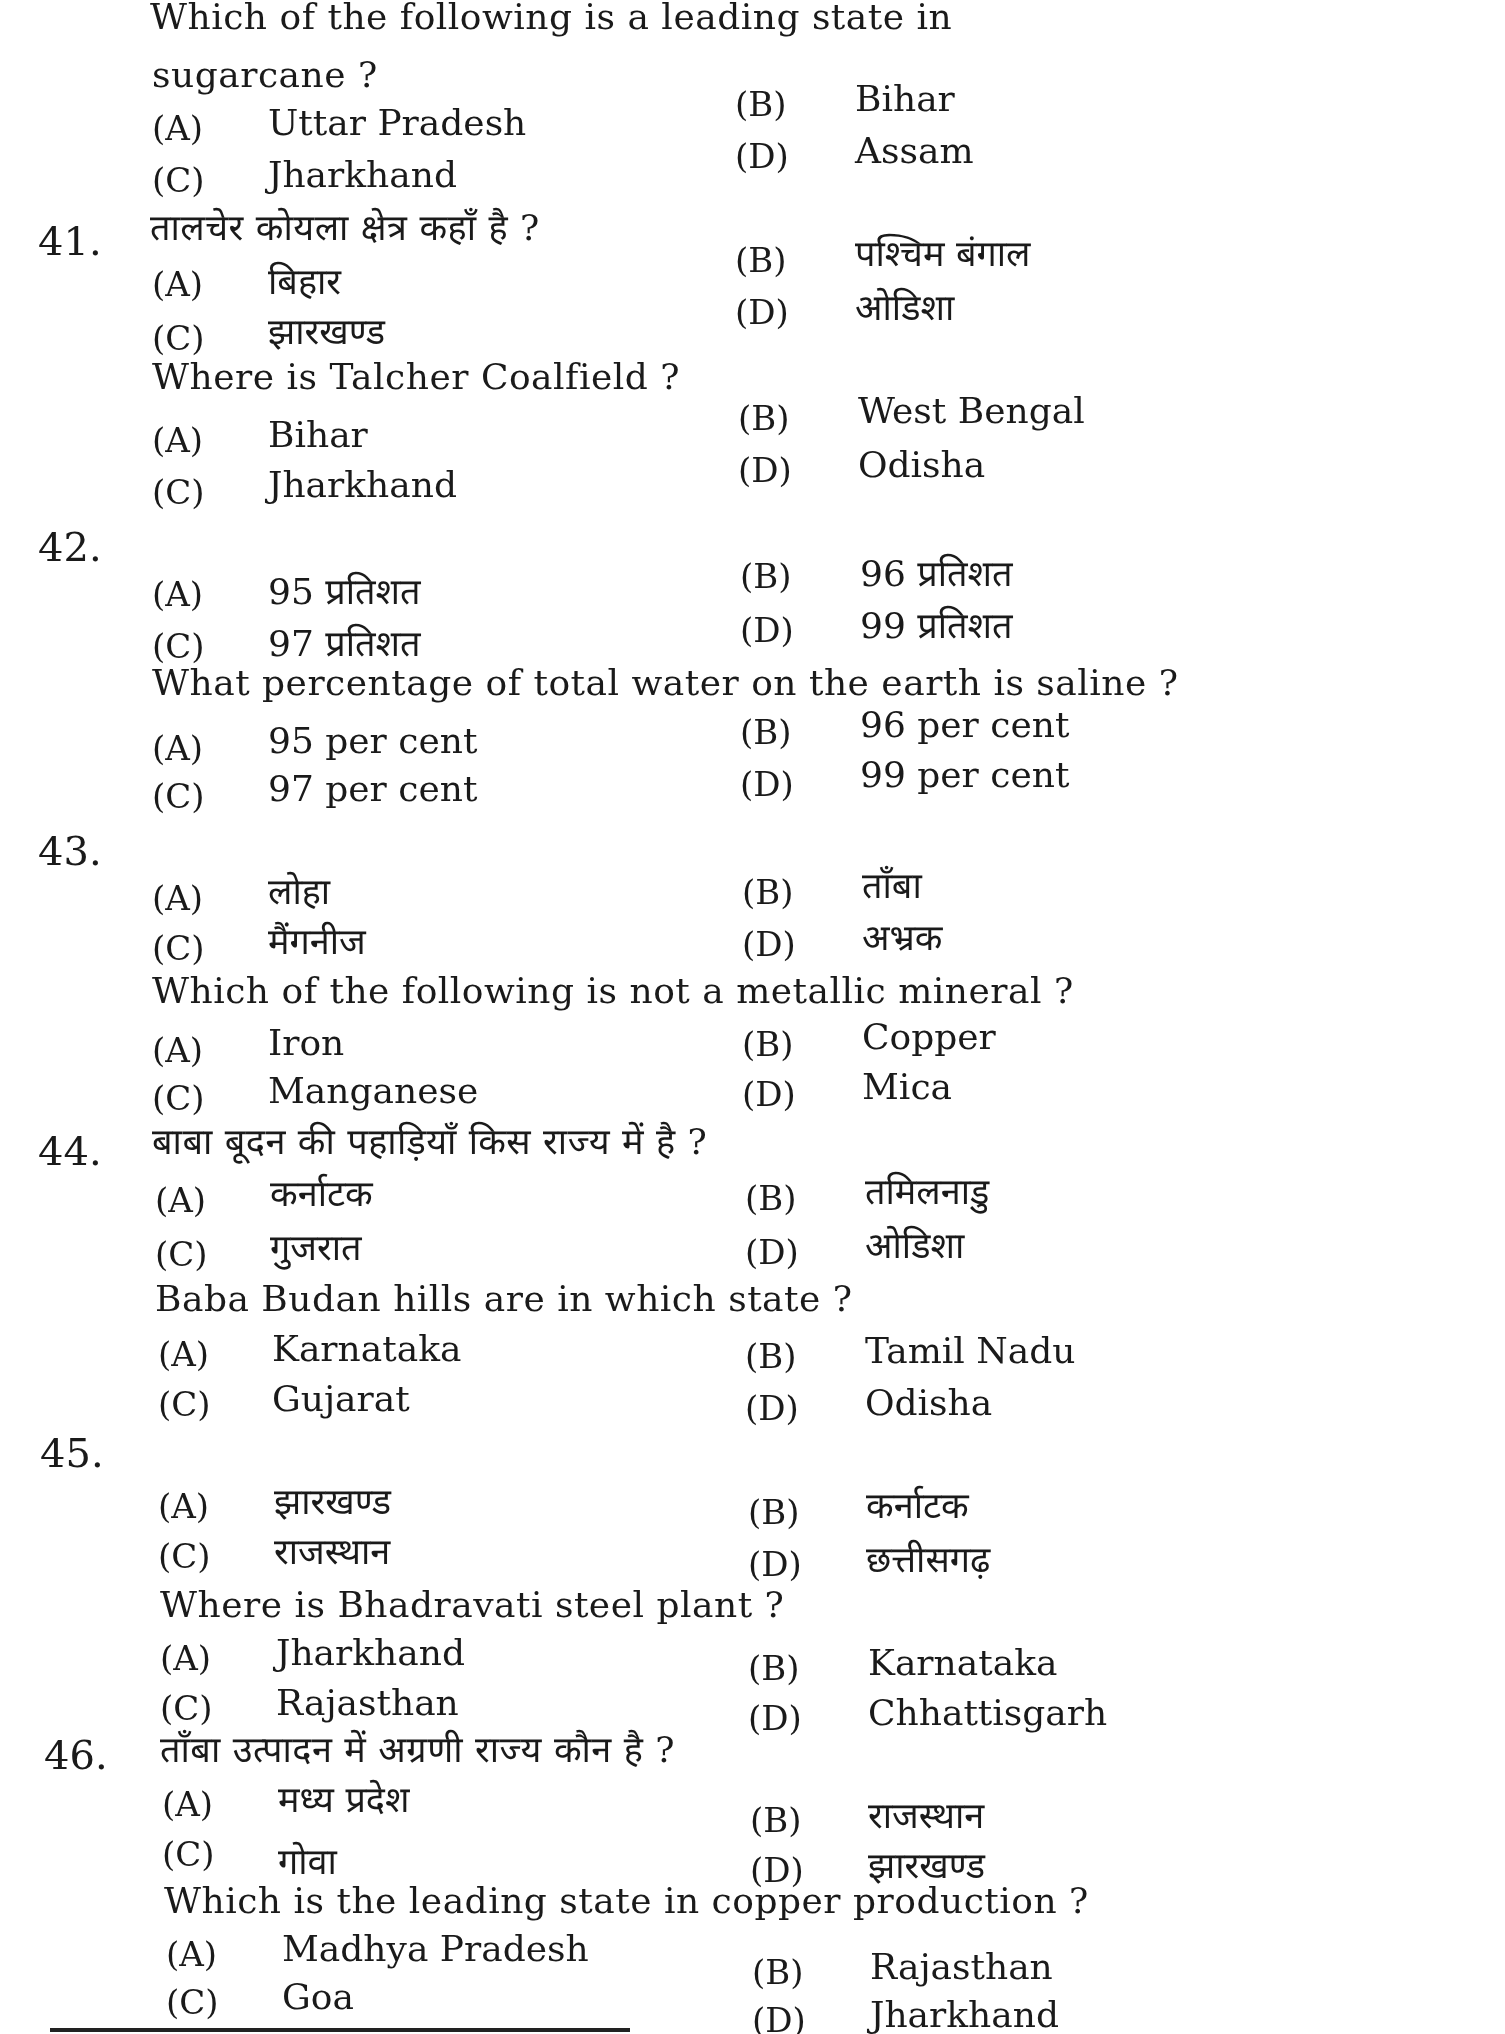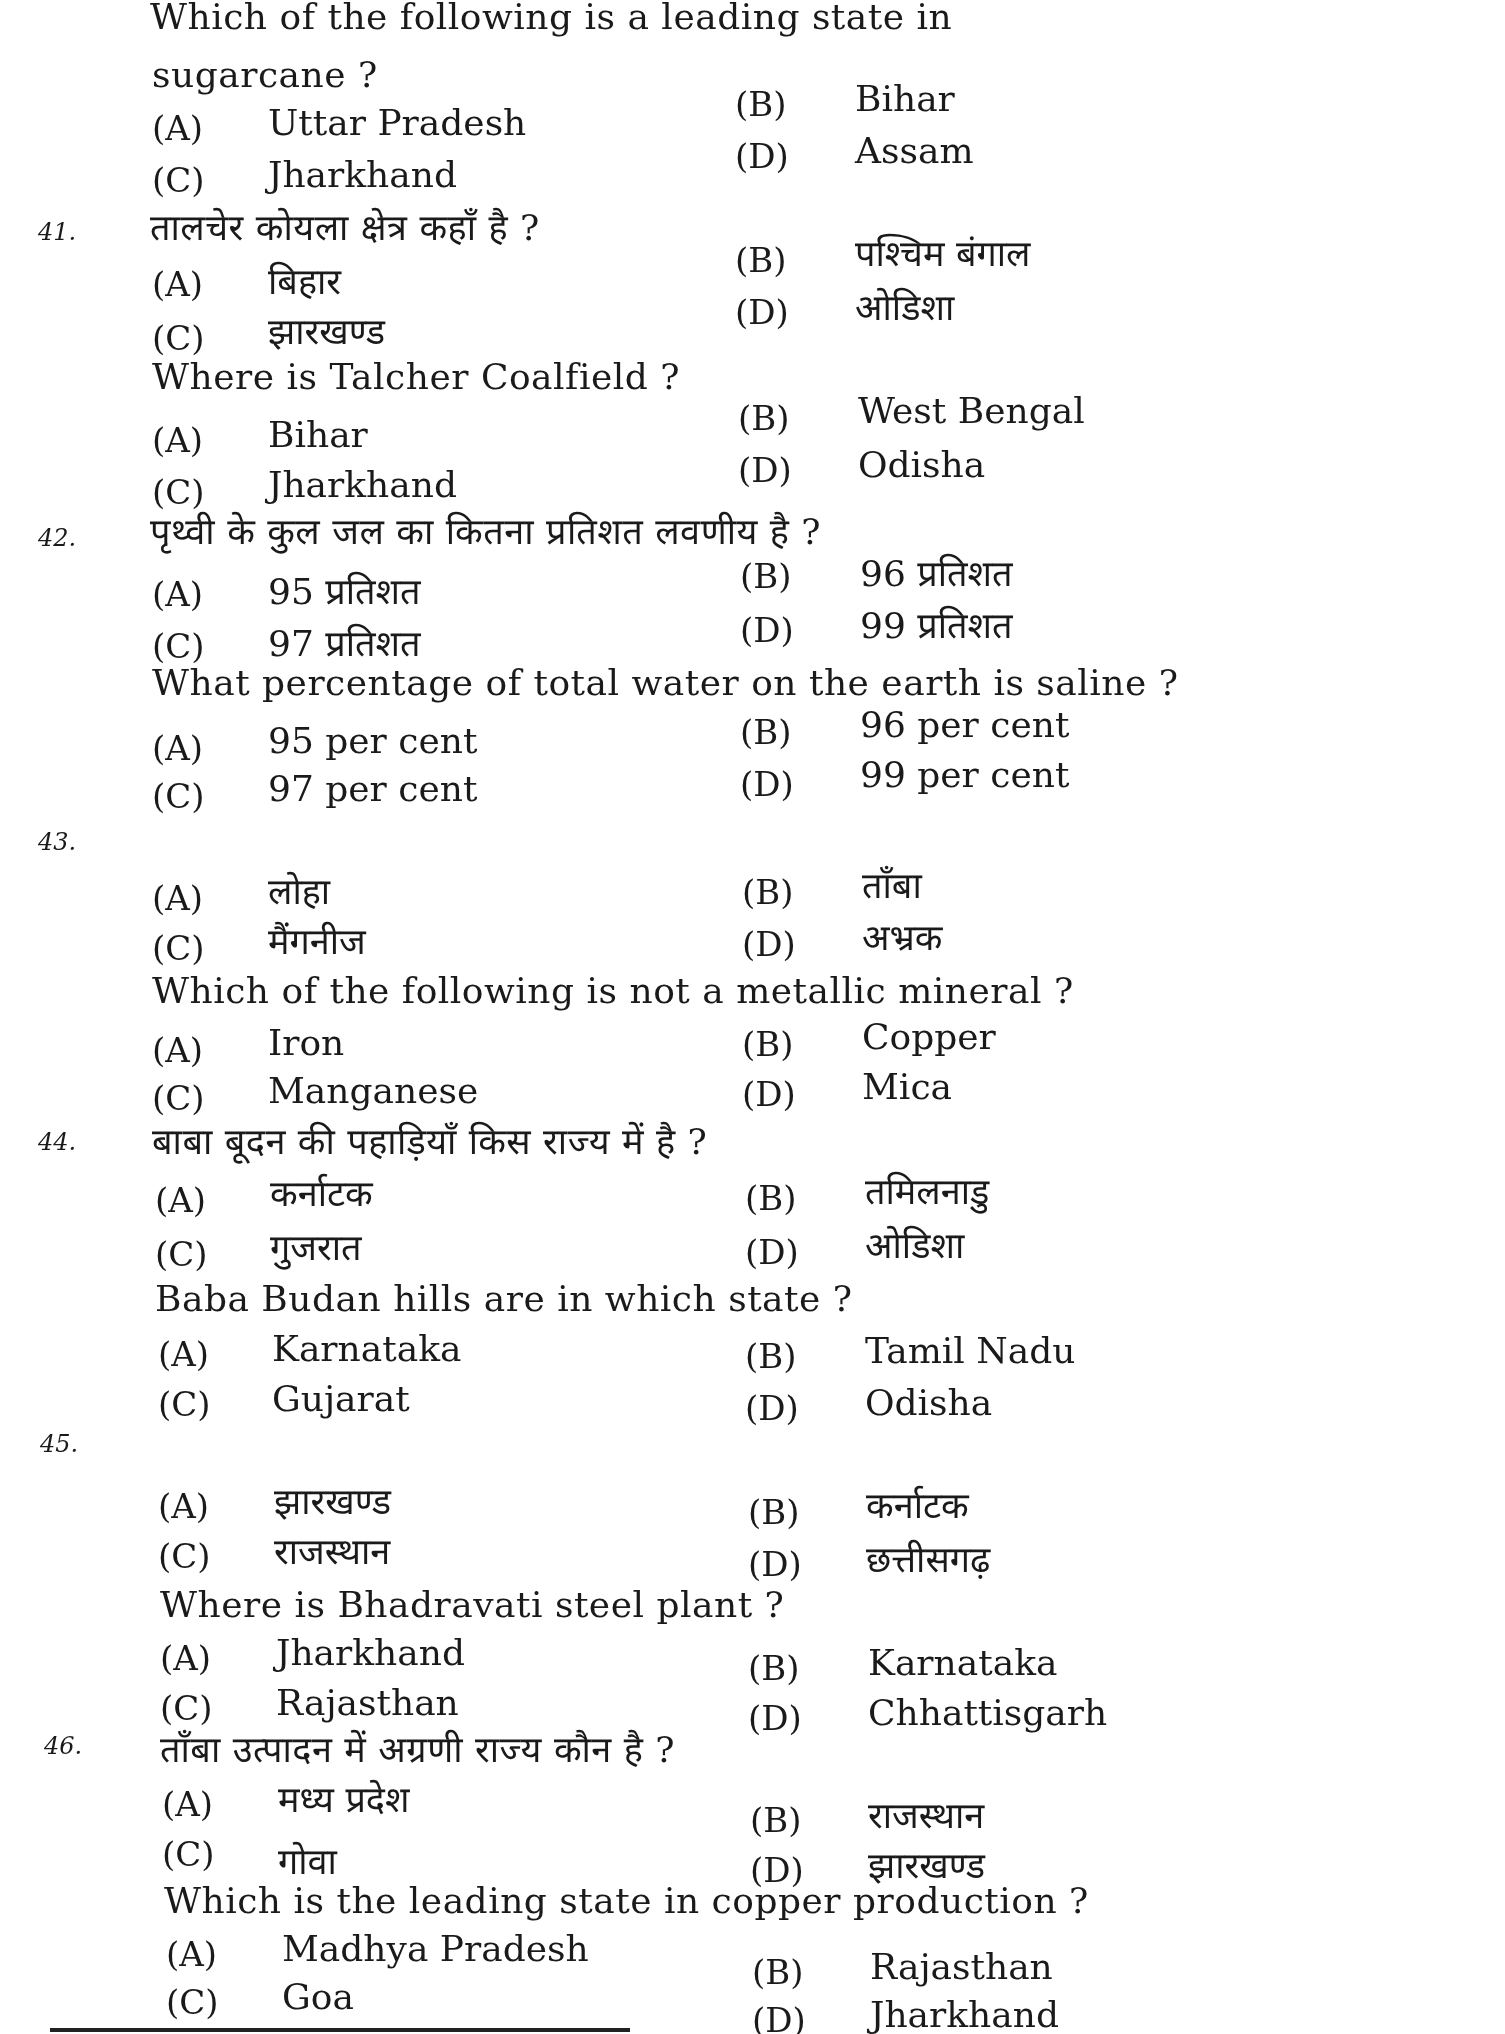--- a/index.html
+++ b/index.html
@@ -1,20 +1,20 @@
 <!DOCTYPE html>
 <html><head>
 <meta charset="utf-8">
 <style>
   html,body{margin:0;padding:0;background:#fff;}
   body{width:1505px;height:2034px;overflow:hidden;position:relative;
        font-family:"DejaVu Serif","Liberation Serif",serif;color:#1a1a1a;}
   .page{position:absolute;left:0;top:0;width:1505px;height:2034px;}
   .line{position:absolute;font-size:36px;white-space:nowrap;letter-spacing:0.5px;}
-  .qnum{position:absolute;font-size:24px;white-space:nowrap;font-style:italic;}
+  .qnum{position:absolute;font-size:40px;white-space:nowrap;}
   .opt-letter{position:absolute;font-size:34px;}
   .opt-text{position:absolute;font-size:36px;white-space:nowrap;}
   .rule{position:absolute;left:50px;top:2028px;width:580px;height:4px;background:#222;}
 </style>
 </head>
 <body>
 
 <div class="page">
 
   <div class="line" style="left:150px;top:-4px;">Which of the following is a leading state in</div>
@@ -42,21 +42,20 @@
   <span class="opt-letter" style="left:152px;top:420px;">(A)</span>
   <span class="opt-text" style="left:268px;top:414px;">Bihar</span>
   <span class="opt-letter" style="left:738px;top:398px;">(B)</span>
   <span class="opt-text" style="left:858px;top:390px;">West Bengal</span>
   <span class="opt-letter" style="left:152px;top:472px;">(C)</span>
   <span class="opt-text" style="left:268px;top:464px;">Jharkhand</span>
   <span class="opt-letter" style="left:738px;top:450px;">(D)</span>
   <span class="opt-text" style="left:858px;top:444px;">Odisha</span>
 
   <span class="qnum" style="left:38px;top:524px;">42.</span>
-  <div class="line" style="left:150px;top:506px;">पृथ्वी के कुल जल का कितना प्रतिशत लवणीय है ?</div>
   <span class="opt-letter" style="left:152px;top:574px;">(A)</span>
   <span class="opt-text" style="left:268px;top:566px;">95 प्रतिशत</span>
   <span class="opt-letter" style="left:740px;top:556px;">(B)</span>
   <span class="opt-text" style="left:860px;top:548px;">96 प्रतिशत</span>
   <span class="opt-letter" style="left:152px;top:626px;">(C)</span>
   <span class="opt-text" style="left:268px;top:618px;">97 प्रतिशत</span>
   <span class="opt-letter" style="left:740px;top:610px;">(D)</span>
   <span class="opt-text" style="left:860px;top:600px;">99 प्रतिशत</span>
   <div class="line" style="left:152px;top:662px;">What percentage of total water on the earth is saline ?</div>
   <span class="opt-letter" style="left:152px;top:728px;">(A)</span>

